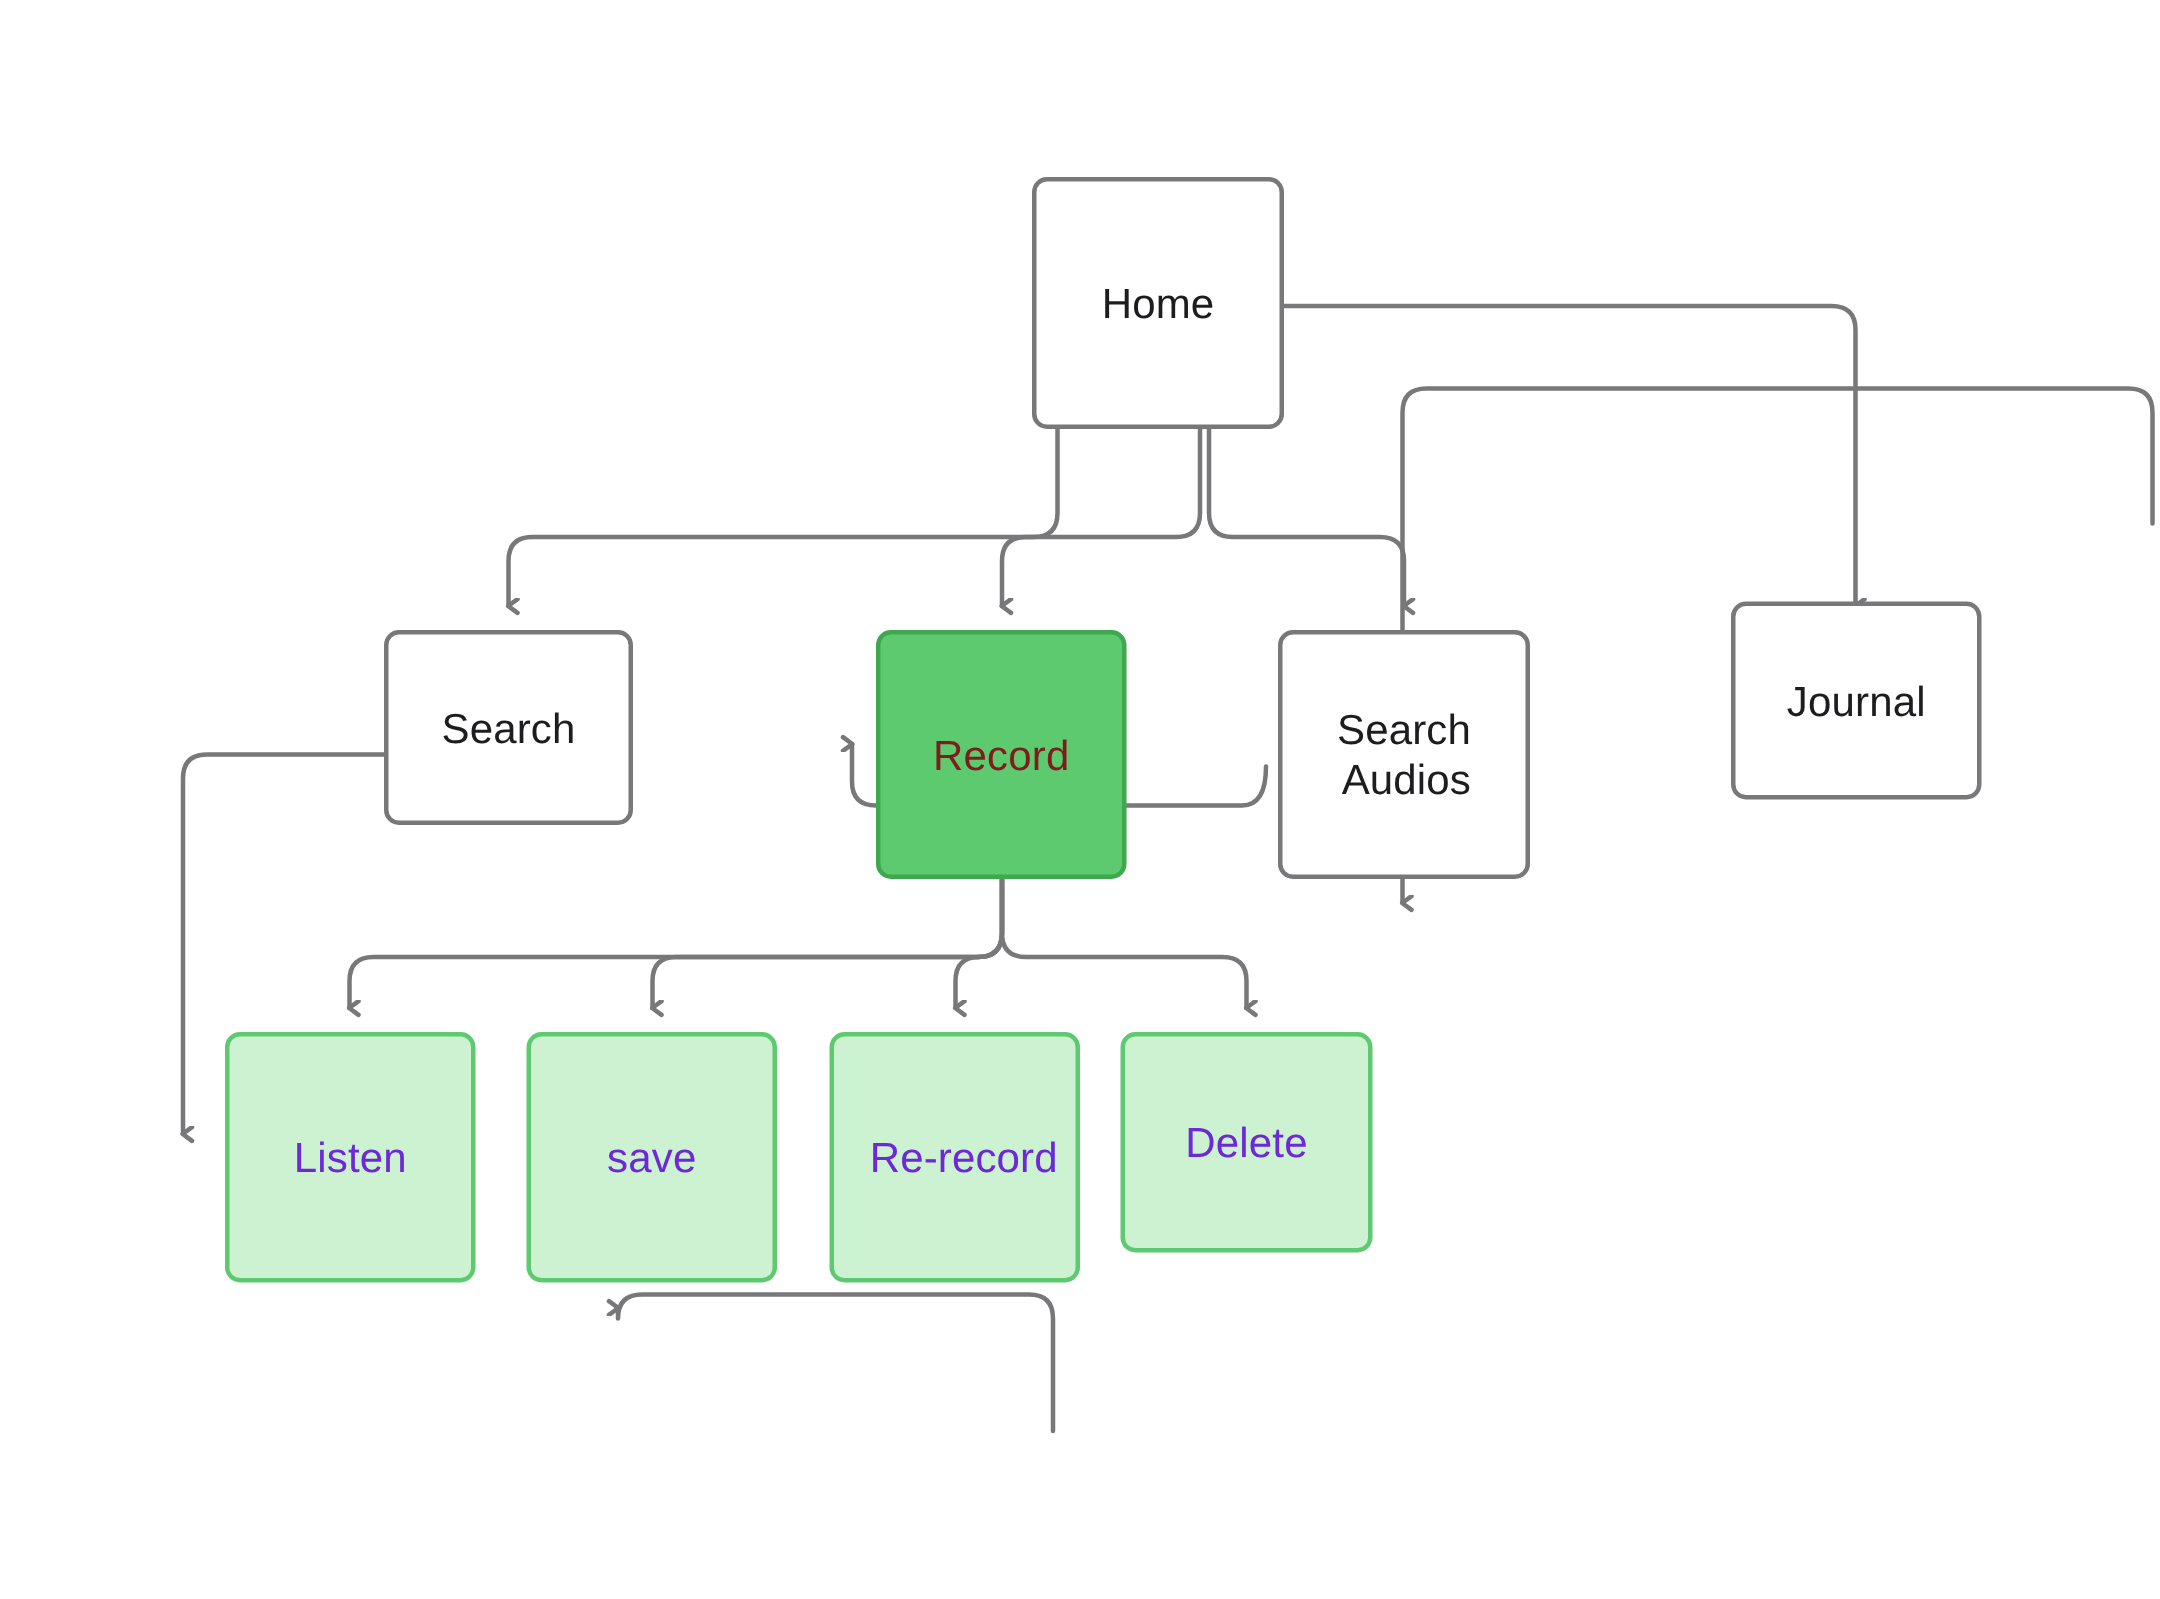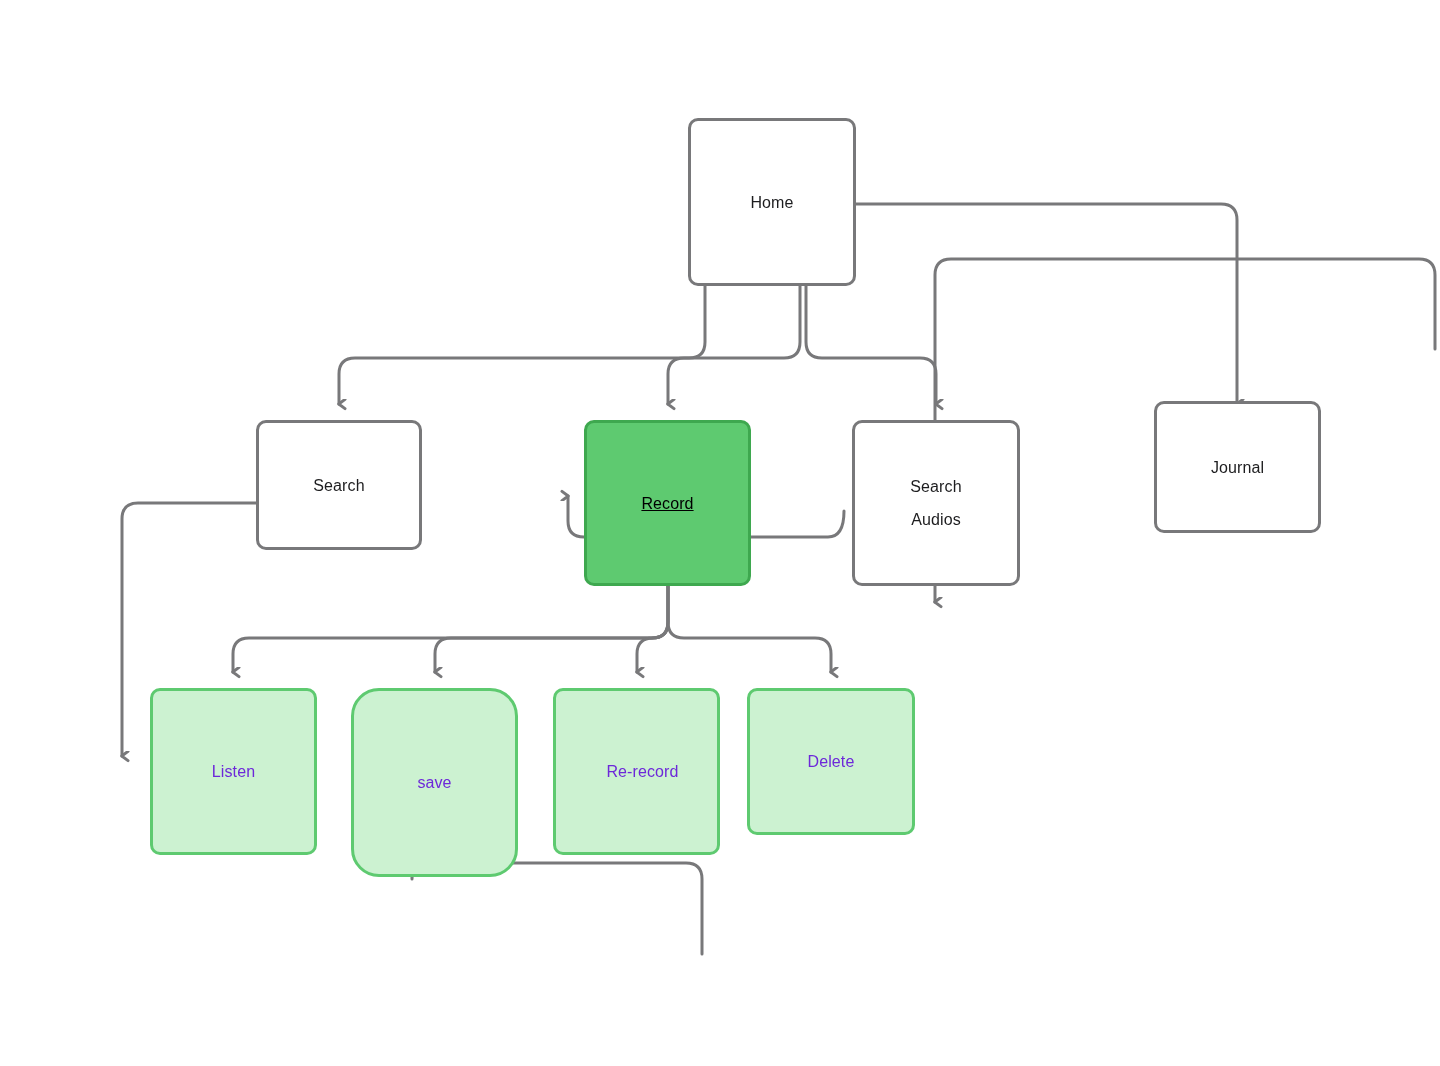--- a/index.html
+++ b/index.html
@@ -27,38 +27,37 @@
     top: 0;
     width: 1440px;
     height: 1066px;
   }
   .node {
     position: absolute;
     box-sizing: border-box;
     display: flex;
     align-items: center;
     justify-content: center;
-    text-align: center;
+    text-align: right;
     border-radius: 10px;
-    font-size: 16px;
+    font-size: 28px;
     line-height: 33px;
     color: #1d1d1f;
     letter-spacing: 0.1px;
     white-space: pre-line;
     user-select: none;
   }
   .node.plain {
     background: #ffffff;
     border: 3px solid #78787a;
   }
   .node.primary {
     background: #5eca70;
     border: 3px solid #3ea84f;
-    color: #000000;
-    text-decoration: underline;
+    color: #7f1d1d;
   }
   .node.soft {
     background: #ccf2d1;
     border: 3px solid #5eca70;
     color: #6d28d9;
   }
   .node-label {
     pointer-events: none;
   }
 </style>
@@ -103,18 +102,18 @@
   </svg>
 
   <div id="node-layer">
       <div class="node plain" style="left: 688px; top: 118px; width: 168px; height: 168px;"><span class="node-label">Home</span></div>
       <div class="node plain" style="left: 256px; top: 420px; width: 166px; height: 130px;"><span class="node-label">Search</span></div>
       <div class="node primary" style="left: 584px; top: 420px; width: 167px; height: 166px;"><span class="node-label">Record</span></div>
       <div class="node plain" style="left: 852px; top: 420px; width: 168px; height: 166px;"><span class="node-label">Search
 Audios</span></div>
       <div class="node plain" style="left: 1154px; top: 401px; width: 167px; height: 132px;"><span class="node-label">Journal</span></div>
       <div class="node soft" style="left: 150px; top: 688px; width: 167px; height: 167px;"><span class="node-label">Listen</span></div>
-      <div class="node soft" style="left: 351px; top: 688px; width: 167px; height: 189px; border-radius: 28px;"><span class="node-label">save</span></div>
+      <div class="node soft" style="left: 351px; top: 688px; width: 167px; height: 167px;"><span class="node-label">save</span></div>
       <div class="node soft" style="left: 553px; top: 688px; width: 167px; height: 167px; padding-left: 12px;"><span class="node-label">Re-record</span></div>
       <div class="node soft" style="left: 747px; top: 688px; width: 168px; height: 147px;"><span class="node-label">Delete</span></div>
     </div>
 
 </div>
 
 </body></html>

